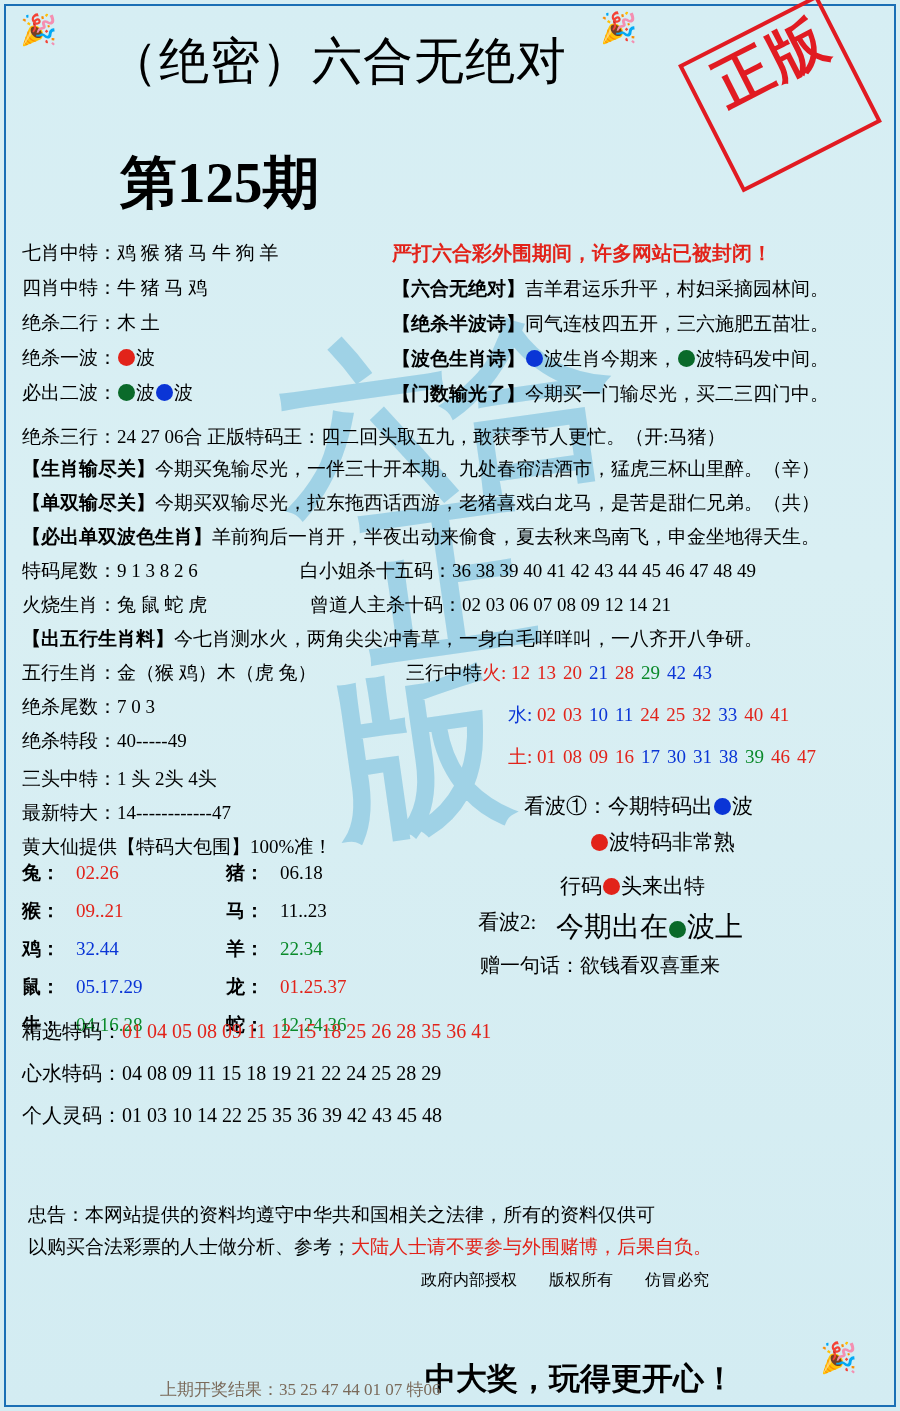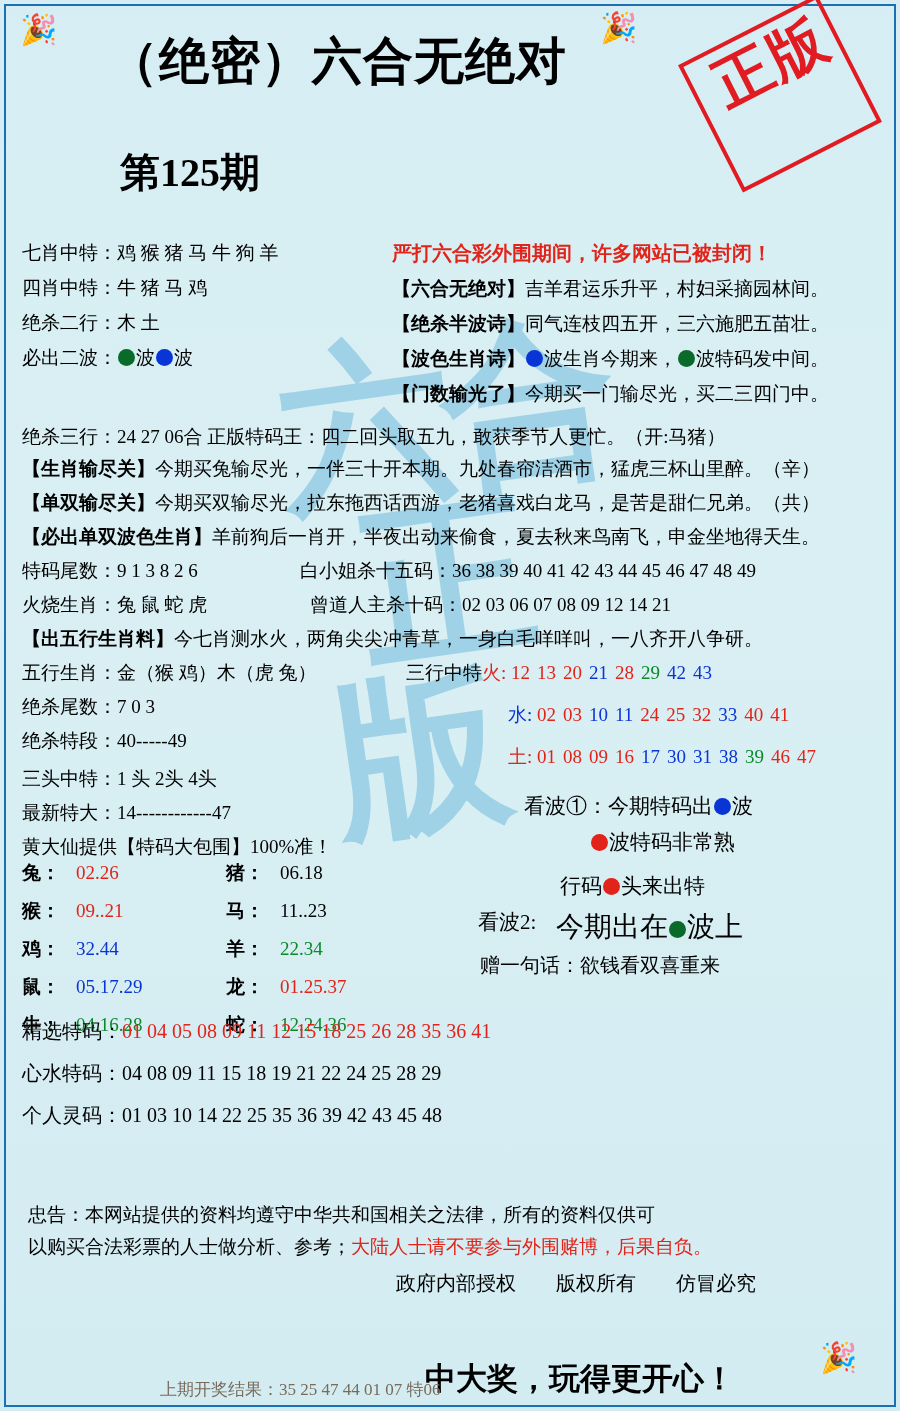--- a/index.html
+++ b/index.html
@@ -36,27 +36,27 @@
   }
   .watermark span{display:block;}
   .wm2{margin-left:60px;}
   .wm3{margin-left:10px;}
 
   .content{position:relative;z-index:2;}
 
   
   .title{
     position:absolute;left:108px;top:28px;
-    font-size:50px;font-weight:bold;
+    font-size:50px;font-weight:normal;
     letter-spacing:1px;
     font-family:"Liberation Serif", serif;
   }
   .issue{
     position:absolute;left:120px;top:145px;
-    font-size:40px;font-weight:bold;
+    font-size:57px;font-weight:bold;
     font-family:"Liberation Serif", serif;
   }
   .stamp{
     position:absolute;left:690px;top:8px;
     width:185px;height:175px;
     z-index:3;
   }
   .stamp .box{
     position:absolute;left:12px;top:14px;
     width:148px;height:135px;
@@ -97,21 +97,21 @@
 
   
   .zlist{position:absolute;left:22px;font-size:19px;}
   .zrow{margin-bottom:12px;white-space:nowrap;}
   .zname{display:inline-block;width:54px;}
   .zcol2{display:inline-block;width:150px;}
 
   .picklist{position:absolute;left:22px;font-size:20px;white-space:nowrap;}
 
   .notice{position:absolute;left:28px;font-size:19px;line-height:1.6;width:850px;}
-  .gov{position:absolute;left:396px;font-size:20px;white-space:nowrap;}
+  .gov{position:absolute;left:421px;font-size:16px;white-space:nowrap;}
   .bigwin{position:absolute;left:425px;font-size:31px;font-weight:bold;white-space:nowrap;}
   .lastresult{position:absolute;left:160px;font-size:17px;color:#7a6a5a;white-space:nowrap;}
 
   .sep-nums span{margin-right:7px;}
 </style>
 </head>
 <body>
 
 <div class="page"></div>
 <div class="border-frame"></div>
@@ -142,20 +142,23 @@
       <div class="l">
         <span>七肖中特：</span><span>鸡 猴 猪 马 牛 狗 羊</span>
       </div>
       <div class="l">
         <span>四肖中特：</span><span>牛 猪 马 鸡</span>
       </div>
       <div class="l">
         <span>绝杀二行：</span><span>木 土</span>
       </div>
       <div class="l">
+        <span>绝杀一波：</span><span class="dot dot-red"></span><span>波</span>
+      </div>
+      <div class="l">
         <span>必出二波：</span><span class="dot dot-green"></span>波<span class="dot dot-blue"></span>波
       </div>
     </div>
 
     <div class="right-col">
       <div class="l b red" style="font-size:20px;">严打六合彩外围期间，许多网站已被封闭！</div>
       <div class="l">
         <span class="b">【六合无绝对】</span><span>吉羊君运乐升平，村妇采摘园林间。</span>
       </div>
       <div class="l">

